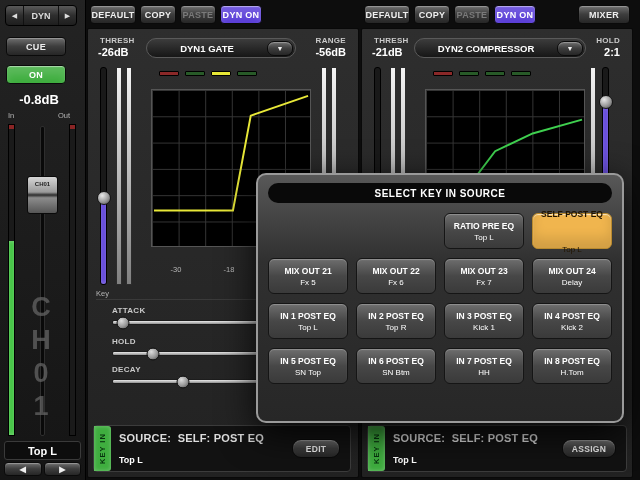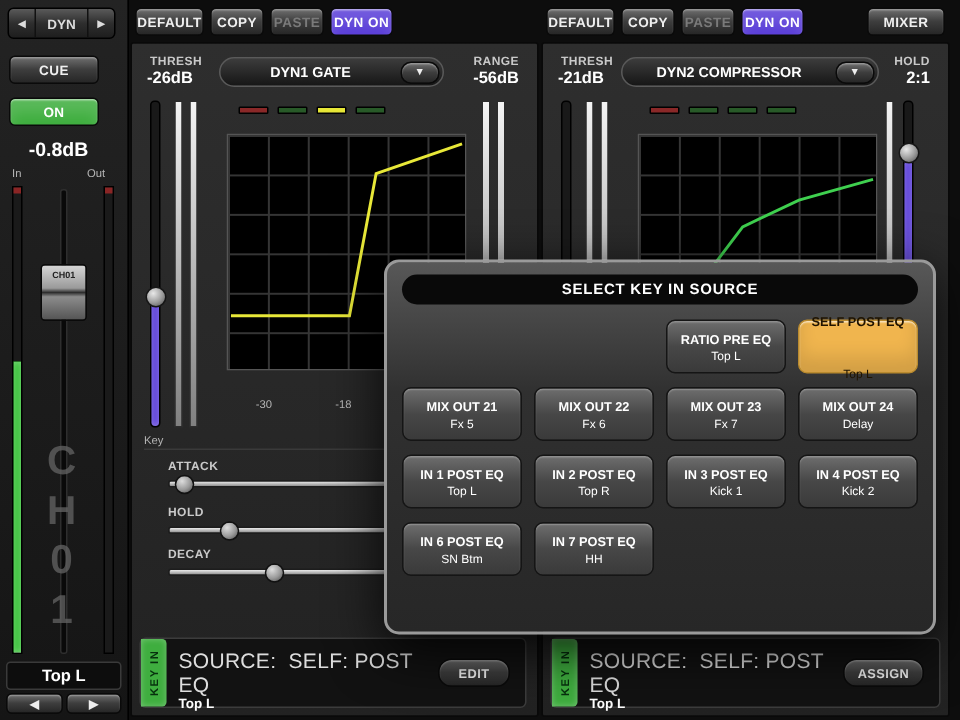--- a/index.html
+++ b/index.html
@@ -28,21 +28,21 @@
   .vtrack{position:absolute;width:7px;background:#191919;border:1px solid #000;border-radius:3px}
   .vfill{position:absolute;left:0;right:0;bottom:0;border-radius:3px;box-shadow:inset 0 0 4px rgba(255,255,255,.35)}
   .vhandle{position:absolute;width:14px;height:14px;border-radius:50%;background:radial-gradient(circle at 35% 30%,#e8e8e8,#9a9a9a 55%,#4c4c4c);border:1px solid #161616;left:50%;transform:translateX(-50%)}
   .meter-light{position:absolute;width:6px;background:linear-gradient(180deg,#f4f4f4,#a8a8a8 65%,#808080);border:1px solid #2c2c2c}
   .led{position:absolute;width:20px;height:5px;border:1px solid #000;border-radius:1px}
   .htrack{position:absolute;height:5px;background:linear-gradient(180deg,#ebebeb,#8f8f8f);border:1px solid #1d1d1d;border-radius:2px}
   .hhandle{position:absolute;width:13px;height:13px;border-radius:50%;background:radial-gradient(circle at 35% 30%,#ddd,#999 55%,#474747);border:1px solid #111;top:50%;transform:translate(-50%,-50%)}
   .keyin{position:absolute;background:#121212;border:1px solid #3c3c3c;border-radius:4px;display:flex;align-items:stretch}
   .keyin-badge{width:17px;border-radius:3px 0 0 3px;writing-mode:vertical-rl;transform:rotate(180deg);display:flex;align-items:center;justify-content:center;font-size:7.5px;font-weight:bold;color:#07300e;letter-spacing:1px;box-shadow:inset 0 0 4px rgba(255,255,255,.3)}
   .keyin-text{flex:1;padding:6px 8px;display:flex;flex-direction:column;justify-content:space-between}
-  .keyin-src{font-size:14px;color:#ddd;font-weight:normal;letter-spacing:.2px}
+  .keyin-src{font-size:11px;color:#ddd;font-weight:bold;letter-spacing:.2px}
   .keyin-name{font-size:9px;color:#fff;font-weight:bold}
   .keyin-action{width:48px;height:19px;align-self:center;margin-right:10px;font-size:8.5px}
   .popup{position:absolute;left:256px;top:173px;width:368px;height:250px;background:linear-gradient(180deg,#585858,#303030 35%,#272727);border:2px solid #9a9a9a;border-radius:10px;box-shadow:0 10px 36px rgba(0,0,0,.85);z-index:20}
   .popup-title{margin:8px 10px 0;height:20px;background:#090909;border-radius:10px;display:flex;align-items:center;justify-content:center;font-size:10px;font-weight:bold;color:#fff;letter-spacing:.5px}
   .popup-grid{display:grid;grid-template-columns:repeat(4,1fr);gap:9px 8px;padding:10px}
   .key-btn{height:36px;border-radius:6px;border:1px solid #151515;background:linear-gradient(180deg,#6e6e6e,#474747 50%,#3a3a3a);color:#fff;display:flex;flex-direction:column;align-items:center;justify-content:center;box-shadow:inset 0 1px 1px rgba(255,255,255,.25)}
   .key-btn .l1{font-size:8.5px;font-weight:bold}
   .key-btn .l2{font-size:8px;margin-top:2px}
   .key-btn.selected{color:#201400;border-color:#b98a2e;box-shadow:inset 0 1px 1px rgba(255,255,255,.65),inset 0 -10px 12px rgba(0,0,0,.12)}
   .kb-pos3{grid-column:3}
@@ -242,23 +242,31 @@
       </div>
       <div class="key-btn">
         <span class="l1">IN 3 POST EQ</span>
         <span class="l2">Kick 1</span>
       </div>
       <div class="key-btn">
         <span class="l1">IN 4 POST EQ</span>
         <span class="l2">Kick 2</span>
       </div>
       <div class="key-btn">
+        <span class="l1">IN 5 POST EQ</span>
+        <span class="l2">SN Top</span>
+      </div>
+      <div class="key-btn">
         <span class="l1">IN 6 POST EQ</span>
         <span class="l2">SN Btm</span>
       </div>
       <div class="key-btn">
         <span class="l1">IN 7 POST EQ</span>
         <span class="l2">HH</span>
       </div>
+      <div class="key-btn">
+        <span class="l1">IN 8 POST EQ</span>
+        <span class="l2">H.Tom</span>
+      </div>
     </div>
   </div>
 
 </div>
 
 </body></html>

